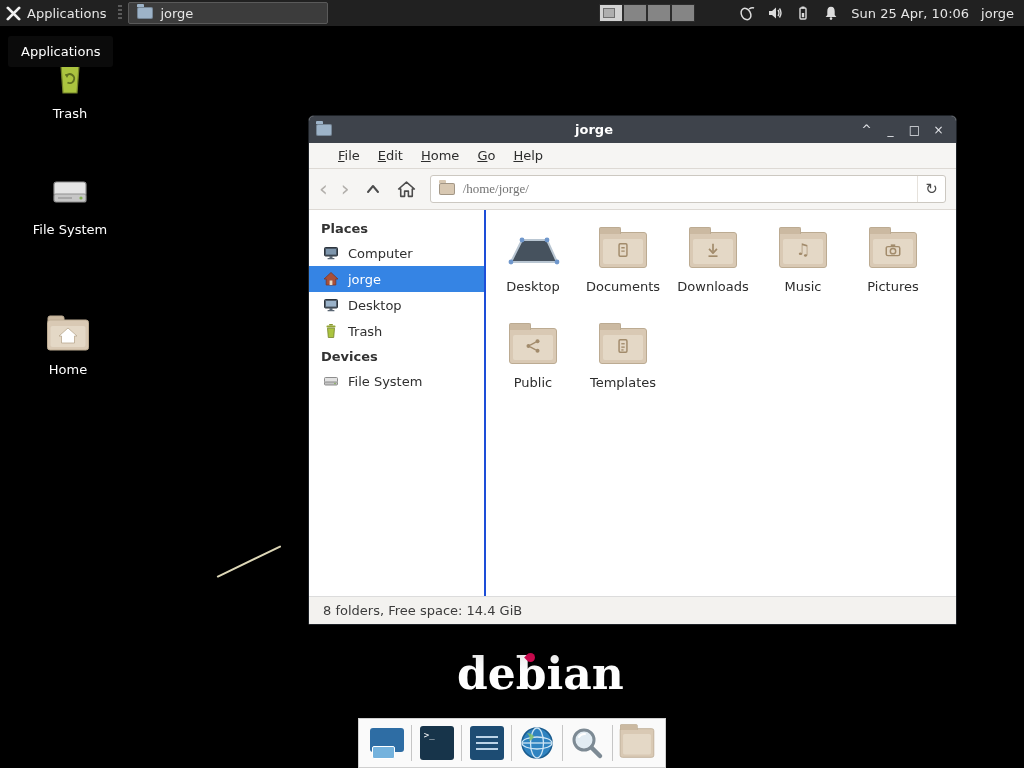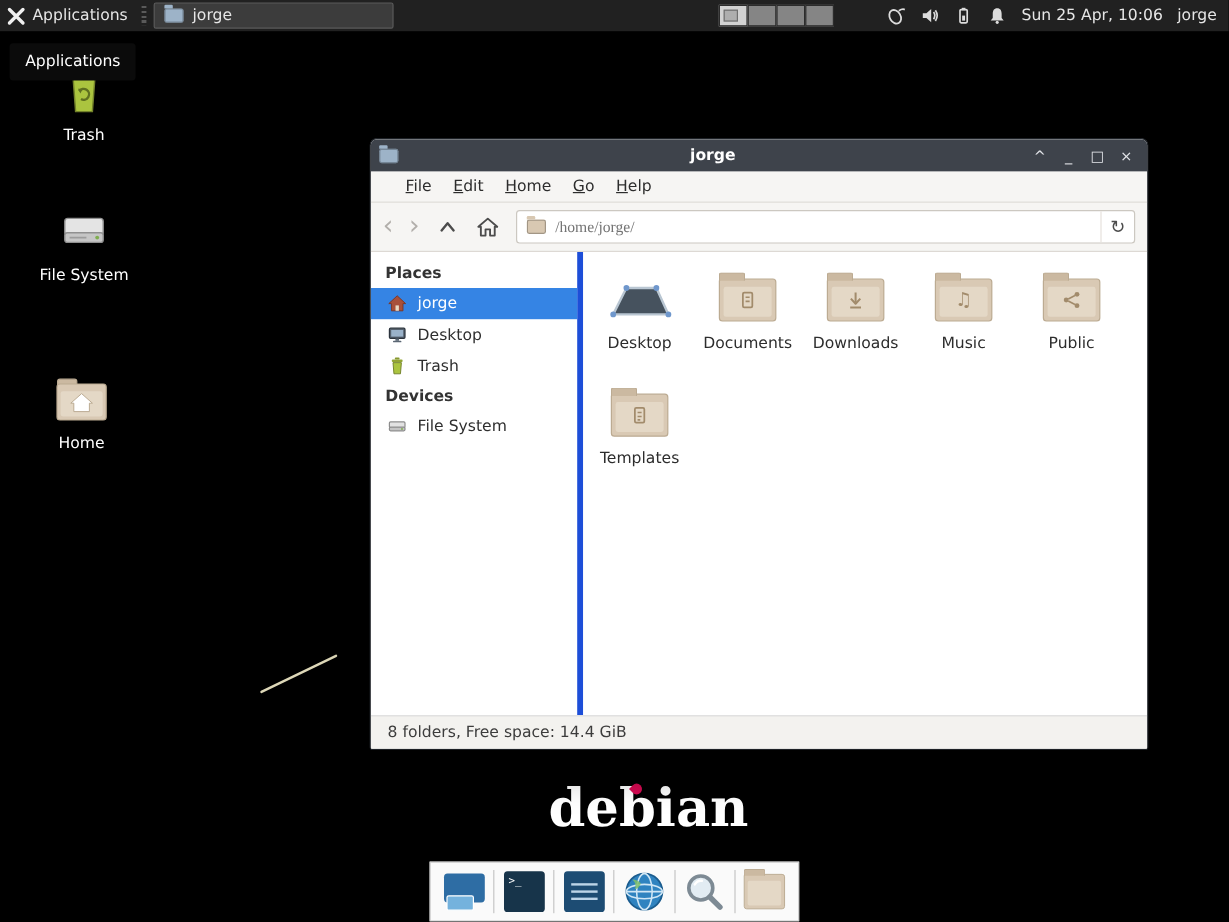--- a/index.html
+++ b/index.html
@@ -62,21 +62,21 @@
   .nav-glyph { font-size:22px; line-height:20px; color:#4c4c4c; }
   .nav-glyph.dim { color:#b2afab; }
   .pathbar { flex:1; height:28px; background:#fff; border:1px solid #ccc8c1; border-radius:3px;
     display:flex; align-items:center; overflow:hidden; }
   .pathbar .mini-folder { margin:0 8px; }
   .path-text { flex:1; color:#737373;font-family:Liberation Serif, serif; }
   .reload-btn { width:28px; height:100%; display:flex; align-items:center; justify-content:center;
     color:#4c4c4c; font-size:15px; border-left:1px solid #e6e2dc; }
 
   .content { flex:1; display:flex; min-height:0; }
-  .sidebar { width:177px; background:#fff; border-right:5px solid #1d4ed8; padding-top:6px;
+  .sidebar { width:177px; background:#fff; border-right:2px solid #1d4ed8; padding-top:6px;
     color:#2f2f2f; flex:0 0 auto; }
   .side-header { font-weight:bold; color:#333; padding:5px 12px 4px; }
   .side-item { height:26px; display:flex; align-items:center; gap:9px; padding-left:14px; }
   .side-item.selected { background:#3584e4; color:#fff; }
   .side-item svg { flex:0 0 auto; }
 
   .main { flex:1; padding:14px 0 0 2px; display:flex; flex-wrap:wrap; align-content:flex-start; background:#fff; }
   .file-item { width:90px; display:flex; flex-direction:column; align-items:center; margin-bottom:26px; }
   .icon-box { height:52px; display:flex; align-items:center; justify-content:center; }
   .file-label { color:#2d2d2d; margin-top:3px; }
@@ -235,20 +235,29 @@
       <span class="path-text">/home/jorge/</span>
       <div class="reload-btn">↻</div>
     </div>
   </div>
 
   <div class="content">
 
     <div class="sidebar">
       <div class="side-header">Places</div>
 
+      <div class="side-item">
+        <svg width="16" height="16" viewBox="0 0 16 16">
+          <rect x="1.5" y="2.5" width="13" height="8.5" rx="1" fill="#4b5866" stroke="#2c343d"></rect>
+          <rect x="3" y="4" width="10" height="5.5" fill="#7e96ad"></rect>
+          <rect x="6.5" y="11" width="3" height="2" fill="#5a6673"></rect>
+          <rect x="4.5" y="13" width="7" height="1.3" rx="0.6" fill="#5a6673"></rect>
+        </svg>
+        <span>Computer</span>
+      </div>
 
       <div class="side-item selected">
         <svg width="16" height="16" viewBox="0 0 16 16">
           <path d="M8 1.5 L15 8 L12.8 8 L12.8 14 L3.2 14 L3.2 8 L1 8 Z" fill="#a8503a" stroke="#7c3626" stroke-width="0.8"></path>
           <rect x="6.6" y="9.5" width="2.8" height="4.5" fill="#e8d9c2"></rect>
         </svg>
         <span>jorge</span>
       </div>
 
       <div class="side-item">
@@ -325,20 +334,32 @@
 
       <div class="file-item">
         <div class="icon-box">
           <div class="folder-lg">
             <span class="emb-txt">♫</span>
           </div>
         </div>
         <div class="file-label">Music</div>
       </div>
 
+      <div class="file-item">
+        <div class="icon-box">
+          <div class="folder-lg">
+            <svg class="emb" width="18" height="18" viewBox="0 0 16 16">
+              <rect x="2" y="5" width="12" height="8" rx="1.5" fill="none" stroke="#a28b6b" stroke-width="1.3"></rect>
+              <circle cx="8" cy="9" r="2.4" fill="none" stroke="#a28b6b" stroke-width="1.3"></circle>
+              <rect x="6" y="3" width="4" height="2" fill="#a28b6b"></rect>
+            </svg>
+          </div>
+        </div>
+        <div class="file-label">Pictures</div>
+      </div>
 
       <div class="file-item">
         <div class="icon-box">
           <div class="folder-lg">
             <svg class="emb" width="18" height="18" viewBox="0 0 16 16">
               <circle cx="4" cy="8" r="1.8" fill="#a28b6b"></circle>
               <circle cx="12" cy="3.8" r="1.8" fill="#a28b6b"></circle>
               <circle cx="12" cy="12.2" r="1.8" fill="#a28b6b"></circle>
               <line x1="5.5" y1="7.2" x2="10.5" y2="4.6" stroke="#a28b6b" stroke-width="1.2"></line>
               <line x1="5.5" y1="8.8" x2="10.5" y2="11.4" stroke="#a28b6b" stroke-width="1.2"></line>

